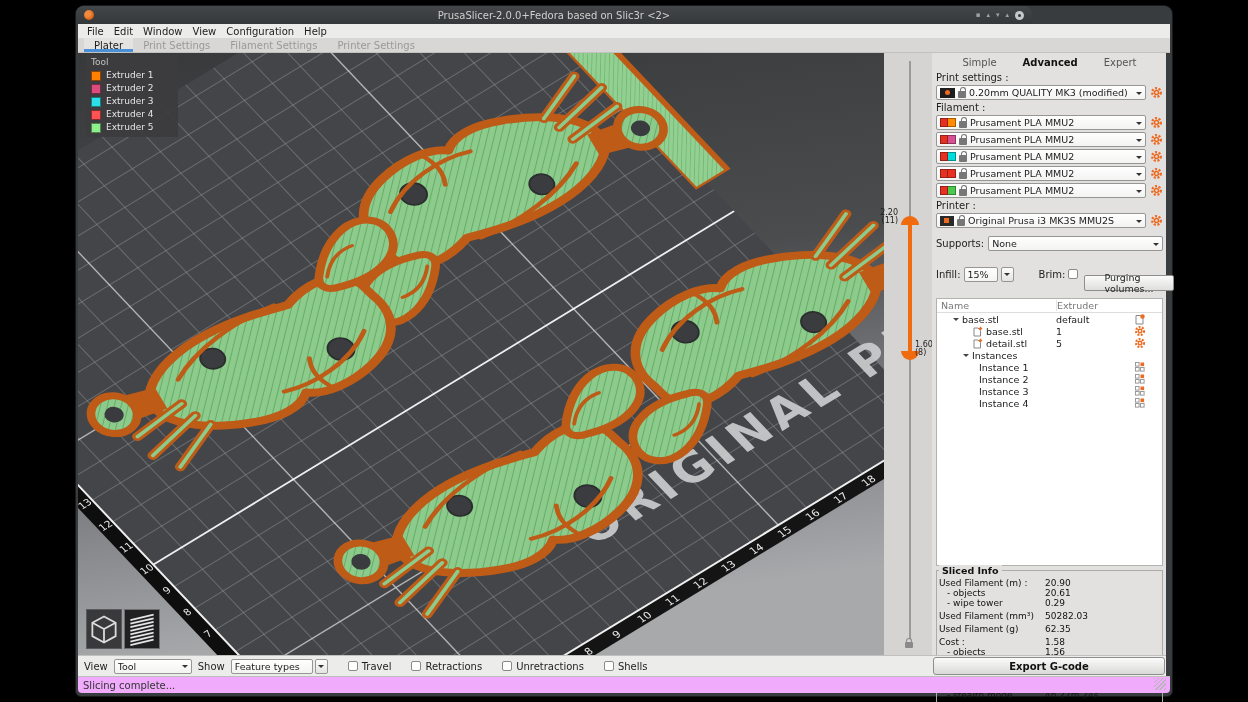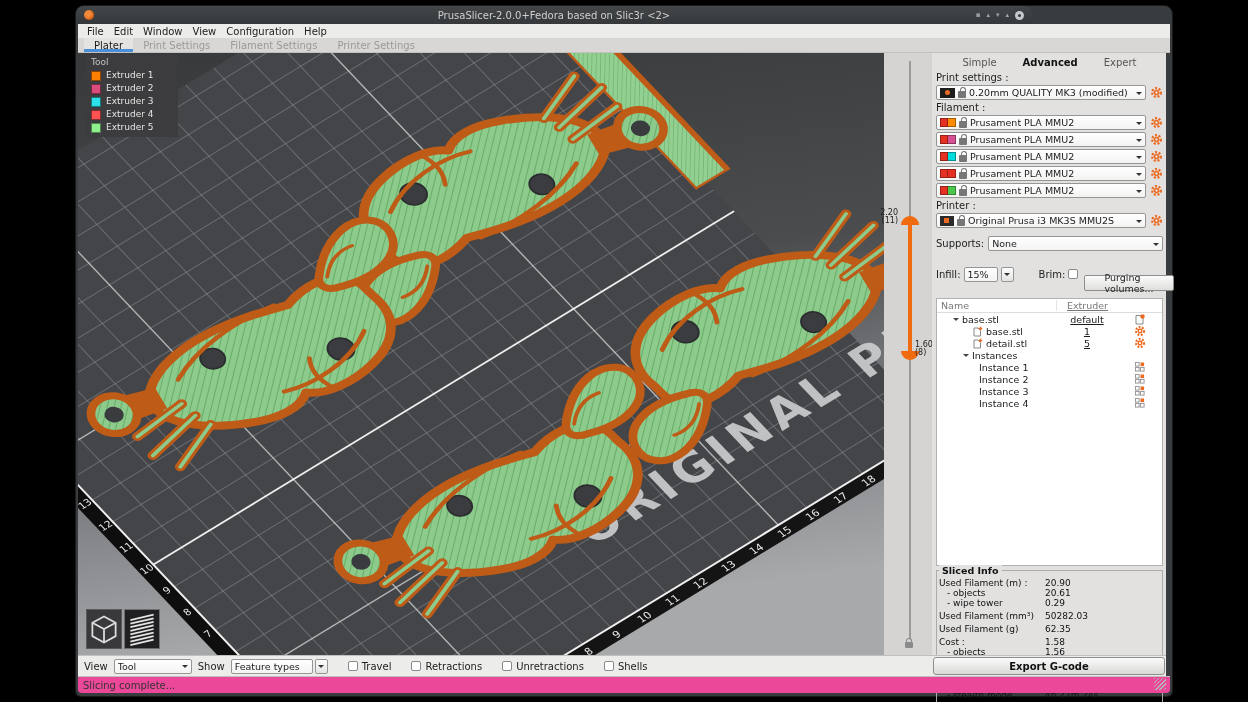--- a/index.html
+++ b/index.html
@@ -72,21 +72,21 @@
     display:flex;align-items:center;justify-content:center;flex:0 0 auto;}
   .supports-row{display:flex;align-items:center;gap:4px;margin-top:8px;}
   .infill-row{display:flex;align-items:center;gap:3px;margin-top:6px;}
   .checkbox{width:10px;height:10px;background:#fff;border:1px solid #8A8A8A;border-radius:2px;flex:0 0 auto;}
   .push-btn{height:16px;background:linear-gradient(#FBFBFB,#DEDEDC);border:1px solid #8E8E8E;border-radius:2px;
     font-size:9.5px;display:flex;align-items:center;justify-content:center;padding:0 19px;margin-top:18px;}
   
   .objtable{margin-top:7px;height:268px;background:#fff;border:1px solid #B2B2B1;font-size:9.5px;overflow:hidden;}
   .ot-head{display:flex;height:14px;align-items:center;color:#777;border-bottom:1px solid #DDD;}
   .ot-c1{flex:1;padding-left:4px;}
-  .ot-c2{width:62px;text-align:center;border-left:1px solid #E4E4E4;text-decoration:underline;}
+  .ot-c2{width:62px;text-align:left;border-left:1px solid #E4E4E4;}
   .ot-c3{width:44px;border-left:1px solid #E4E4E4;}
   .trow{display:flex;height:12px;align-items:center;color:#1b1b1b;}
   .trow .ot-c2{border-left:none;}
   .trow .ot-c3{border-left:none;display:flex;justify-content:center;}
   .tname{display:flex;align-items:center;gap:3px;margin-left:12px;}
   .exp{width:0;height:0;border:3.5px solid transparent;border-top-color:#444;margin-top:3px;flex:0 0 auto;}
   .ind1{padding-left:14px;} .ind2{padding-left:24px;} .ind3{padding-left:30px;}
   
   .slicedinfo{margin-top:4px;border:1px solid #ABABA9;position:relative;padding:7px 2px 0 2px;font-size:9px;color:#111;}
   .si-title{position:absolute;top:-6px;left:2px;background:#E2E1E0;padding:0 3px;font-weight:bold;font-size:9.5px;}
@@ -95,21 +95,21 @@
   .si-l{width:106px;flex:0 0 auto;}
   .si-l.sub{padding-left:8px;}
   
   .toolbar{position:absolute;left:2px;top:649px;width:854px;height:21px;background:#ECECEB;border-top:1px solid #C0C0BF;
     display:flex;align-items:center;font-size:10px;color:#1d1d1d;gap:6px;padding-left:6px;}
   .toolbar .combo{flex:0 0 auto;height:15px;}
   .cbgroup{display:flex;align-items:center;gap:4px;margin-left:8px;padding-left:6px;}
   .exportband{position:absolute;left:856px;top:649px;width:234px;height:21px;background:#ECECEB;border-top:1px solid #C0C0BF;}
   .export{margin:1px 1px;height:18px;background:linear-gradient(#FBFBFB,#D9D9D7);border:1px solid #8E8E8E;border-radius:3px;
     font-weight:bold;font-size:10px;display:flex;align-items:center;justify-content:center;color:#111;}
-  .statusbar{position:absolute;left:2px;top:670px;width:1092px;height:17px;background:#ec4899;border-top:1px solid #BEBEBD;
+  .statusbar{position:absolute;left:2px;top:670px;width:1092px;height:17px;background:#f0abfc;border-top:1px solid #BEBEBD;
     display:flex;align-items:center;font-size:10px;color:#333;padding-left:5px;border-radius:0 0 4px 4px;}
   .grip{position:absolute;right:4px;bottom:3px;width:12px;height:12px;
     background:repeating-linear-gradient(135deg,#B5B5B4 0 1px,transparent 1px 3px);}
 </style>
 </head>
 <body>
 
 <div id="window">
 
   <div class="titlebar">

